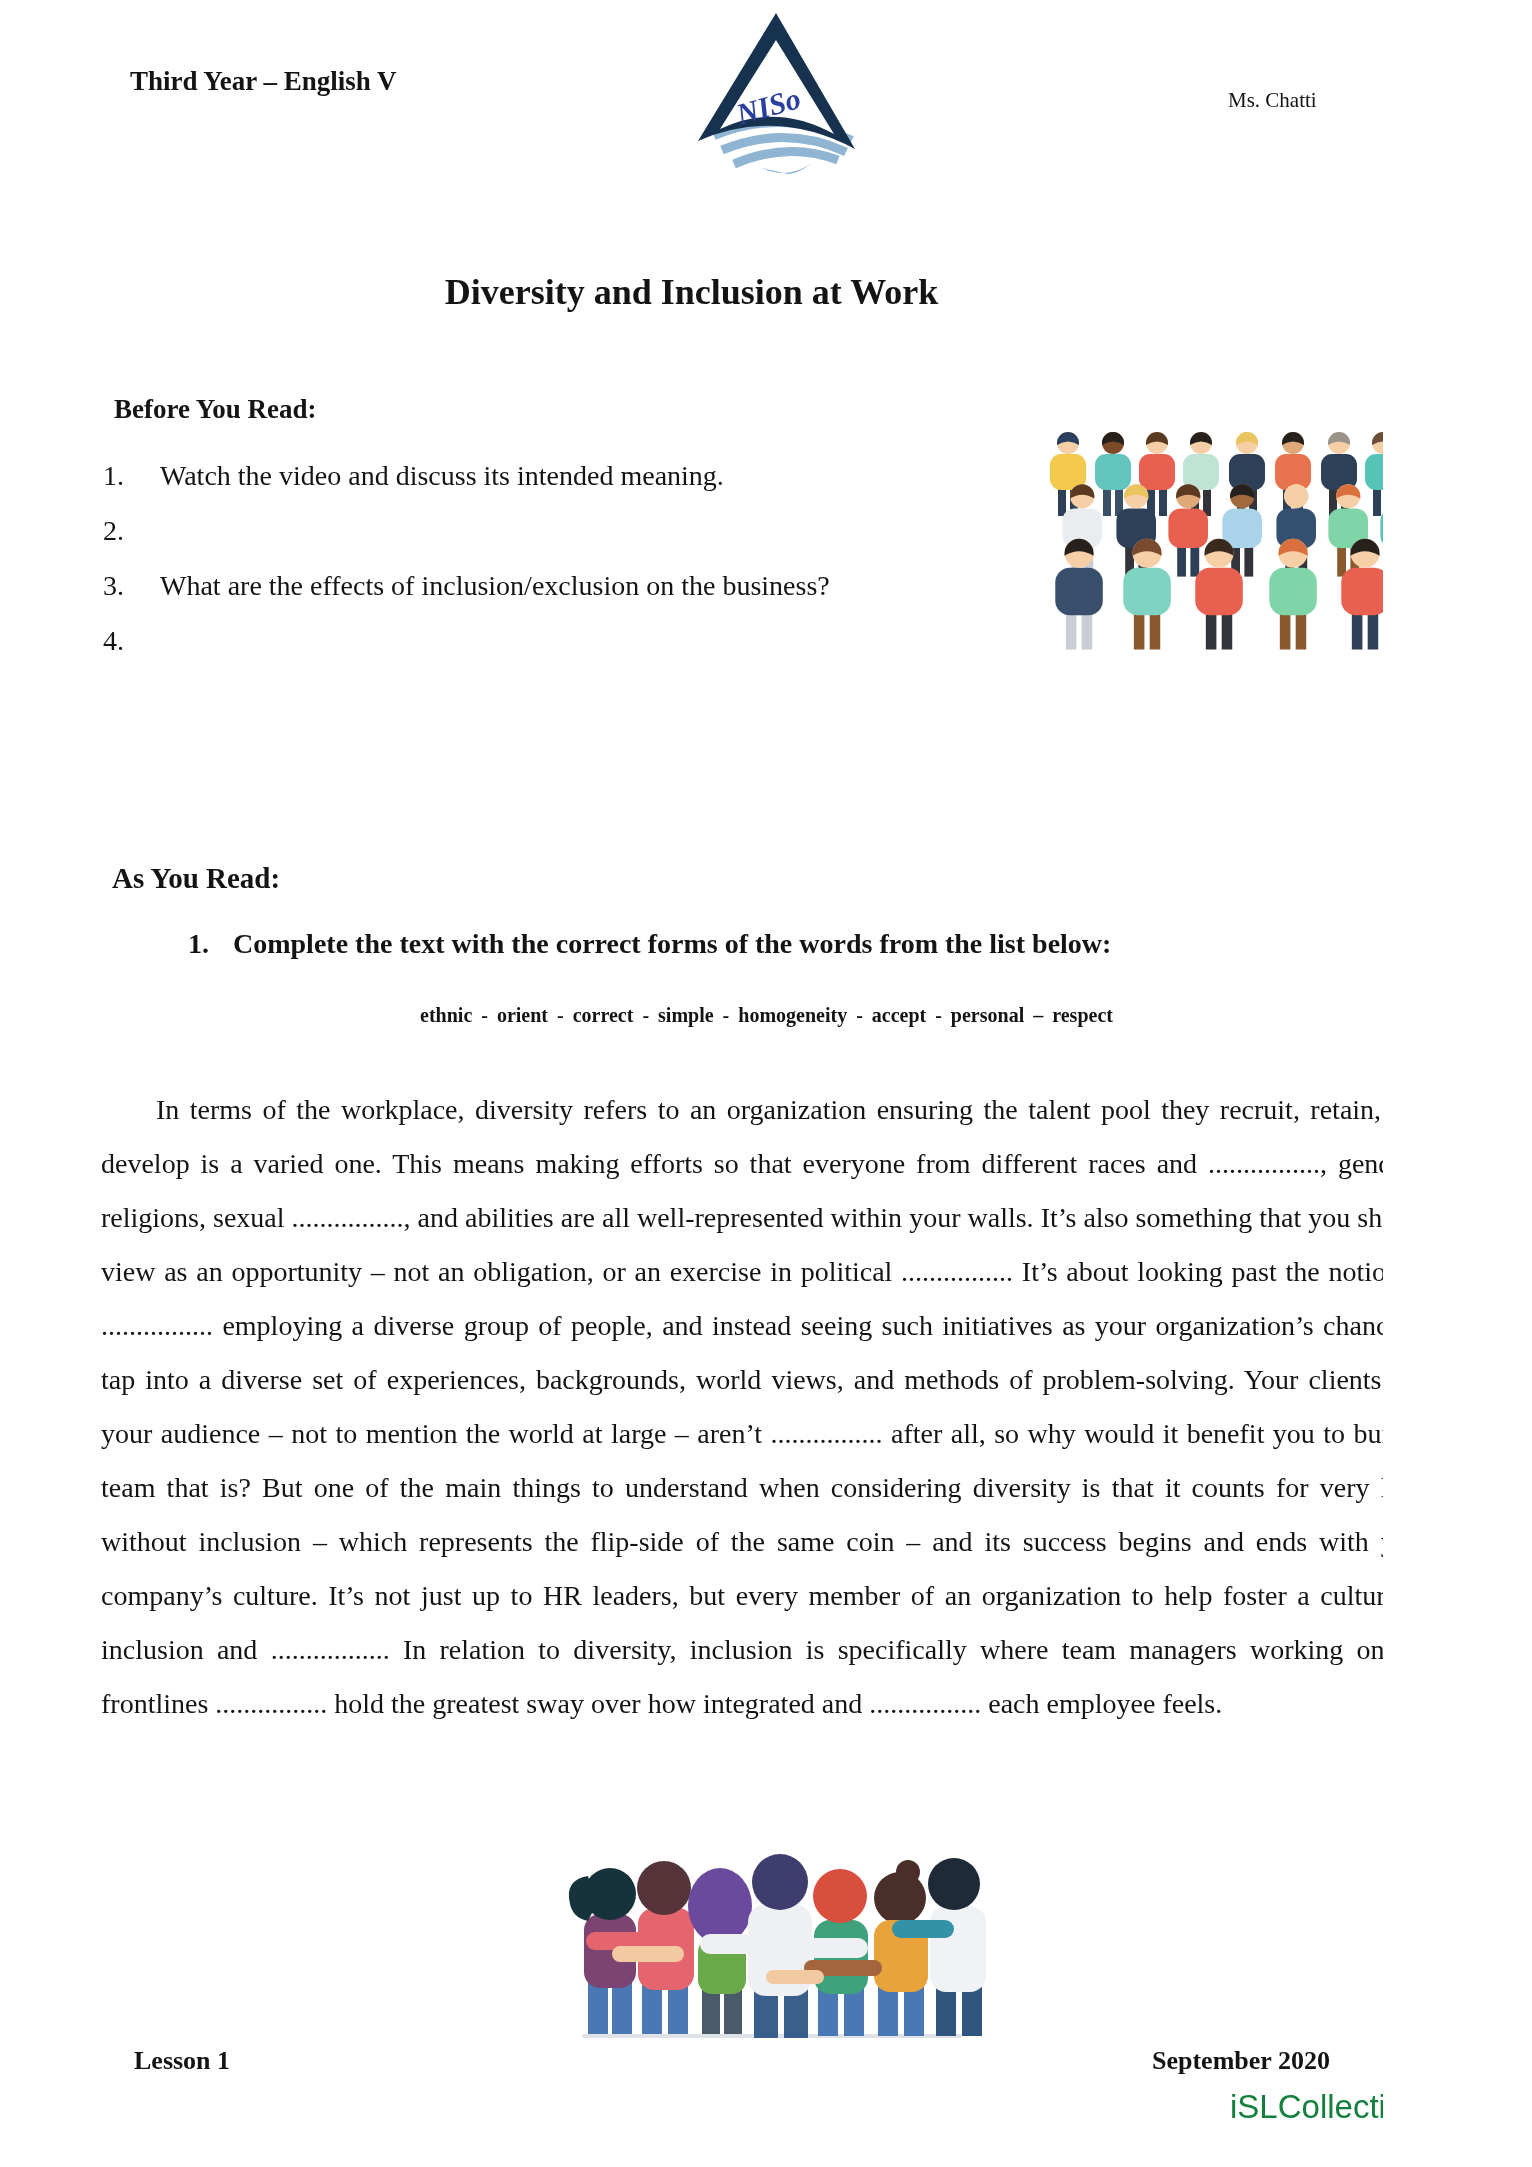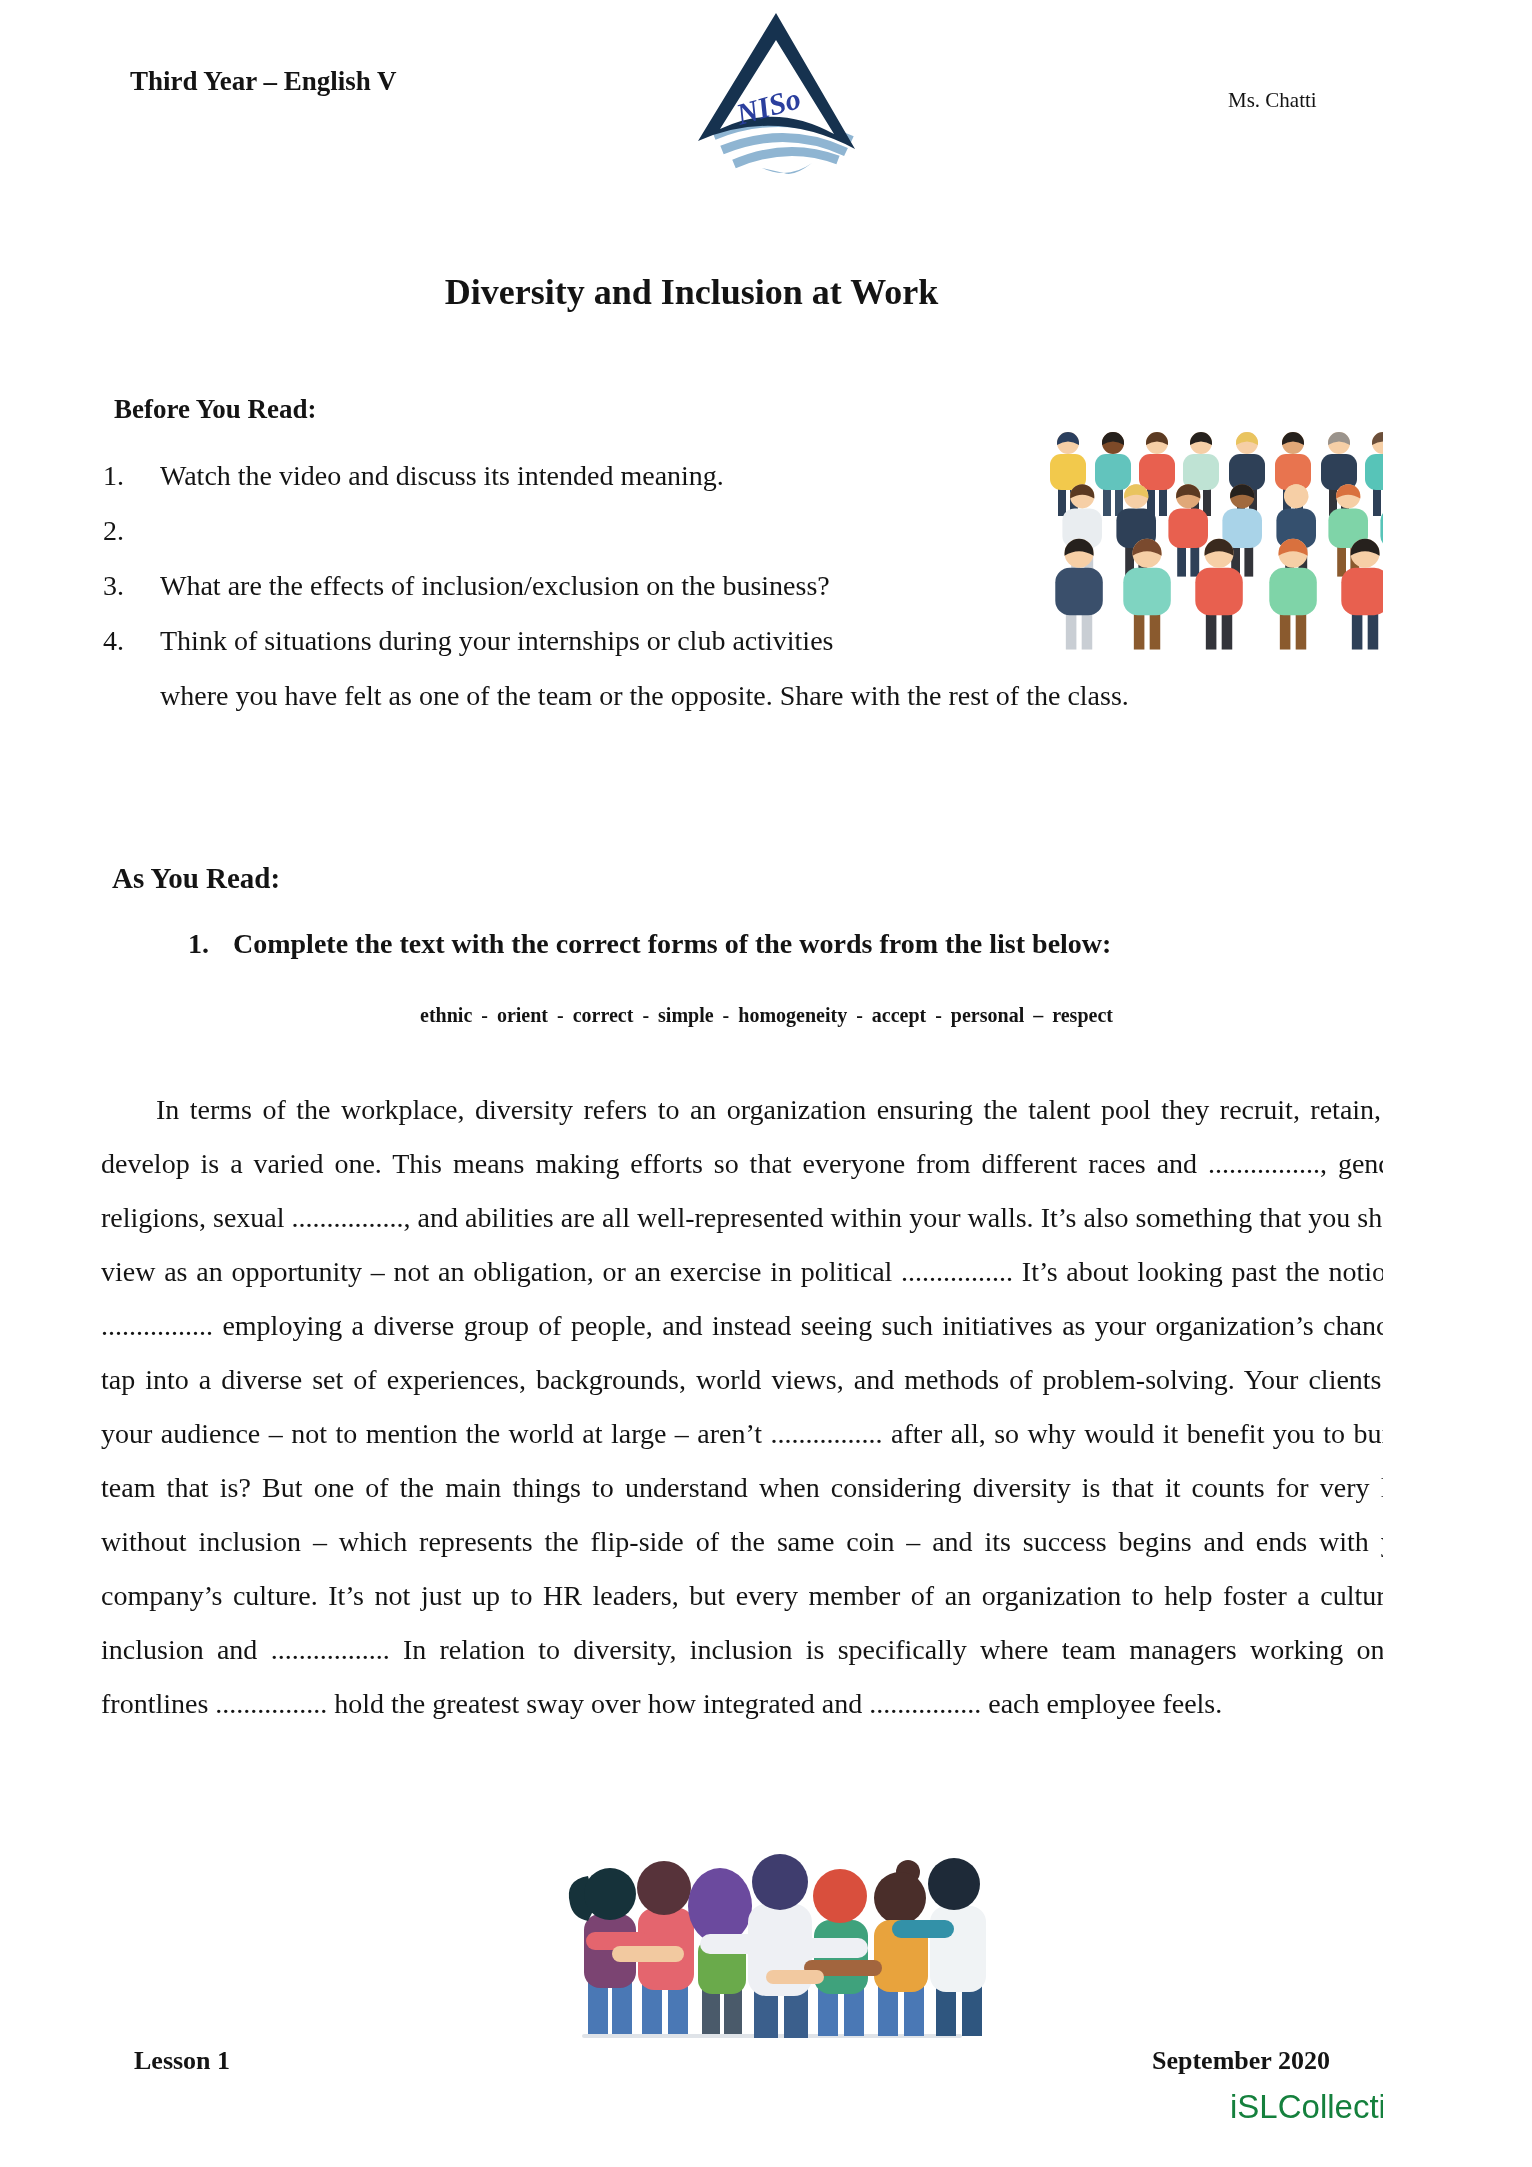--- a/index.html
+++ b/index.html
@@ -64,24 +64,20 @@
       <div class="list-num">2.</div>
     </div>
     <div class="list-row">
       <div class="list-num">3.</div>
       <div>
           <div>What are the effects of inclusion/exclusion on the business?</div>
         </div>
     </div>
     <div class="list-row">
       <div class="list-num">4.</div>
-      <div>
-        <div>Think of situations during your internships or club activities</div>
-        <div>where you have felt as one of the team or the opposite. Share with the rest of the class.</div>
-      </div>
     </div>
   </div>
 
   <svg class="crowd" width="430" height="245" viewBox="0 0 430 245">
     <defs>
       <g id="fig">
         <rect x="12" y="54" width="8" height="32" style="fill:var(--pants,#2e4057)"></rect>
         <rect x="24" y="54" width="8" height="32" style="fill:var(--pants,#2e4057)"></rect>
         <rect x="4" y="24" width="36" height="36" rx="11" style="fill:var(--shirt,#e8604f)"></rect>
         <circle cx="22" cy="13" r="11" style="fill:var(--skin,#f6cfa6)"></circle>

